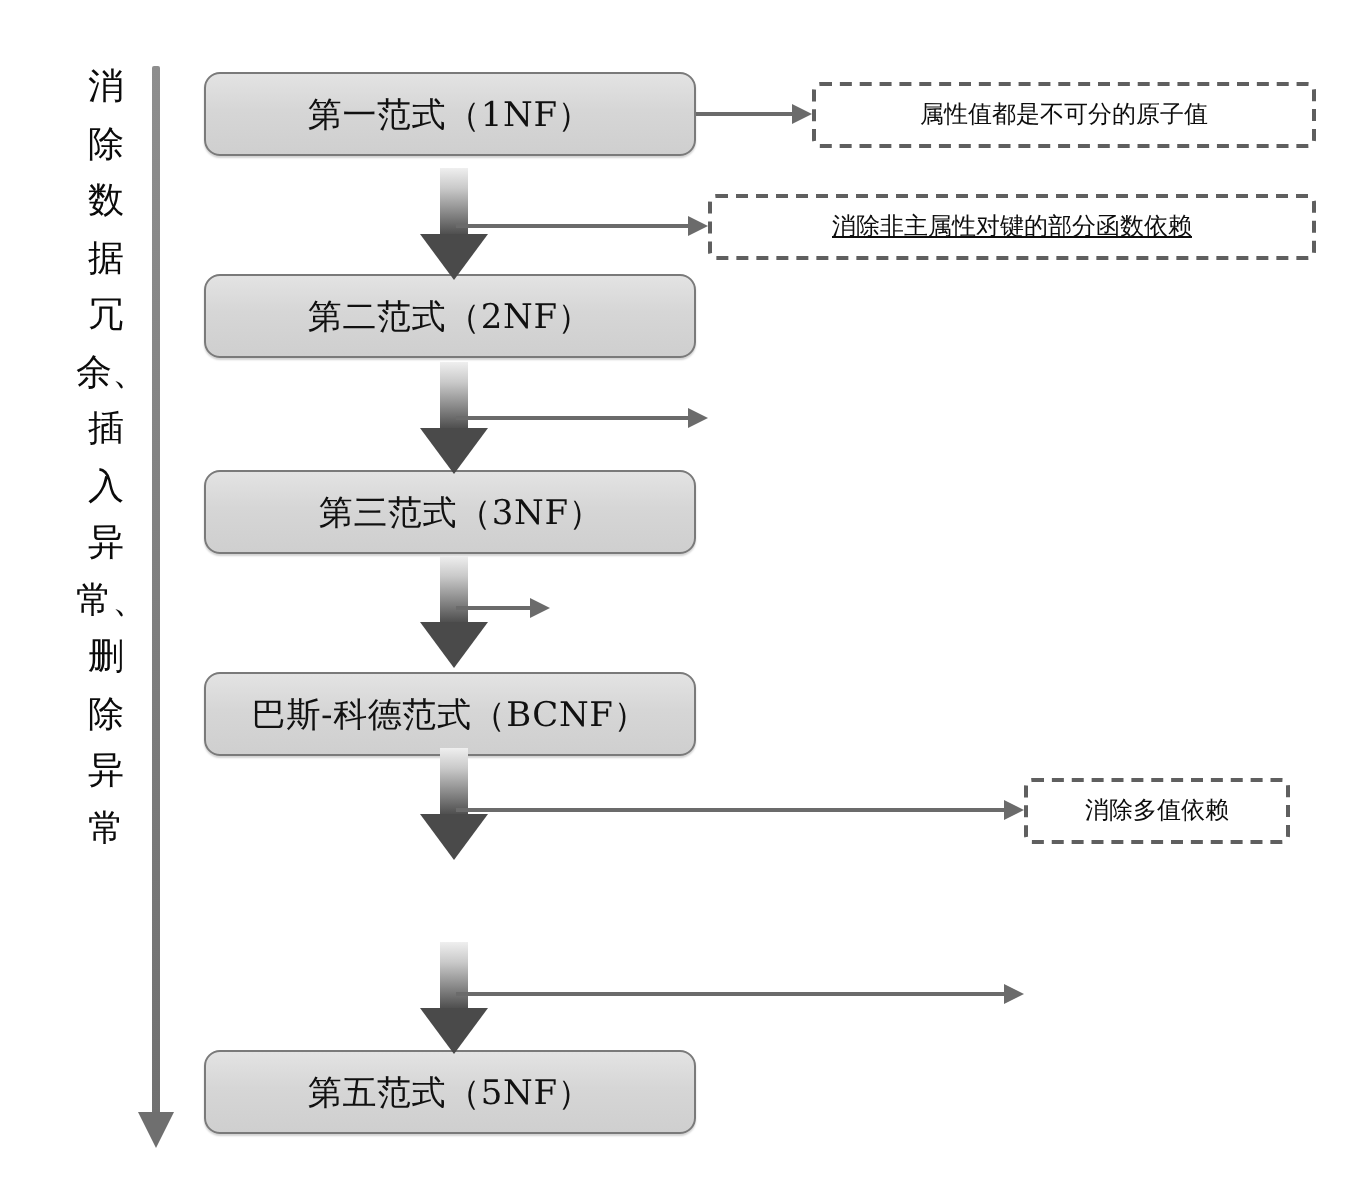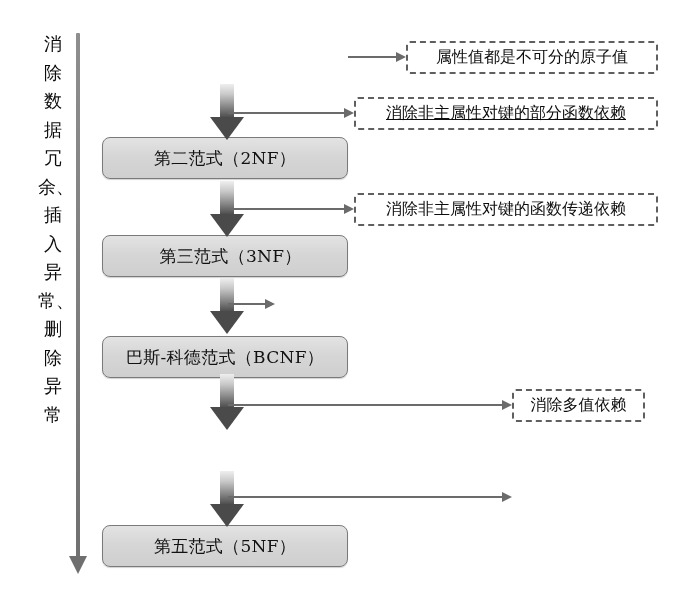--- a/index.html
+++ b/index.html
@@ -126,35 +126,36 @@
   
   .note-box {
     position: absolute;
     box-sizing: border-box;
     border: 2px dashed #5f5f5f;
     border-radius: 4px;
     background: transparent;
     display: flex;
     align-items: center;
     justify-content: center;
-    font-size: 16px;
+    font-size: 12px;
     color: #0d0d0d;
     padding: 0 4px;
     white-space: nowrap;
   }
 </style>
 </head>
 <body>
 
 <div id="canvas">
 
   <div class="side-caption">消除数据冗余、插入异常、删除异常</div>
   <div class="side-arrow-line"></div>
   <div class="side-arrow-head"></div>
 
+  <div class="nf-box" style="top:36px;">第一范式（1NF）</div>
 
   <div class="nf-box" style="top:137px;text-align:center;">第二范式（2NF）</div>
 
   <div class="nf-box" style="top:235px;padding-left:11px;">第三范式（3NF）</div>
 
   <div class="nf-box" style="top:336px;">巴斯-科德范式（BCNF）</div>
 
 
   <div class="nf-box" style="top:525px;">第五范式（5NF）</div>
 
@@ -206,19 +207,18 @@
 
   <div class="thin-arrow" style="left:196px; top:492px; width:284px;">
     <div class="line"></div>
     <div class="tip"></div>
   </div>
 
   <div class="note-box" style="left:374px; top:41px; width:252px; height:33px;">属性值都是不可分的原子值</div>
 
   <div class="note-box" style="left:322px; top:97px; width:304px; height:33px;text-decoration:underline;">消除非主属性对键的部分函数依赖</div>
 
-  <div class="note-box" style="left:322px; top:193px; width:304px; height:33px;">消除非主属性对键的函数传递依赖</div>
 
 
   <div class="note-box" style="left:480px; top:389px; width:133px; height:33px;">消除多值依赖</div>
 
 
 </div>
 
 </body></html>

